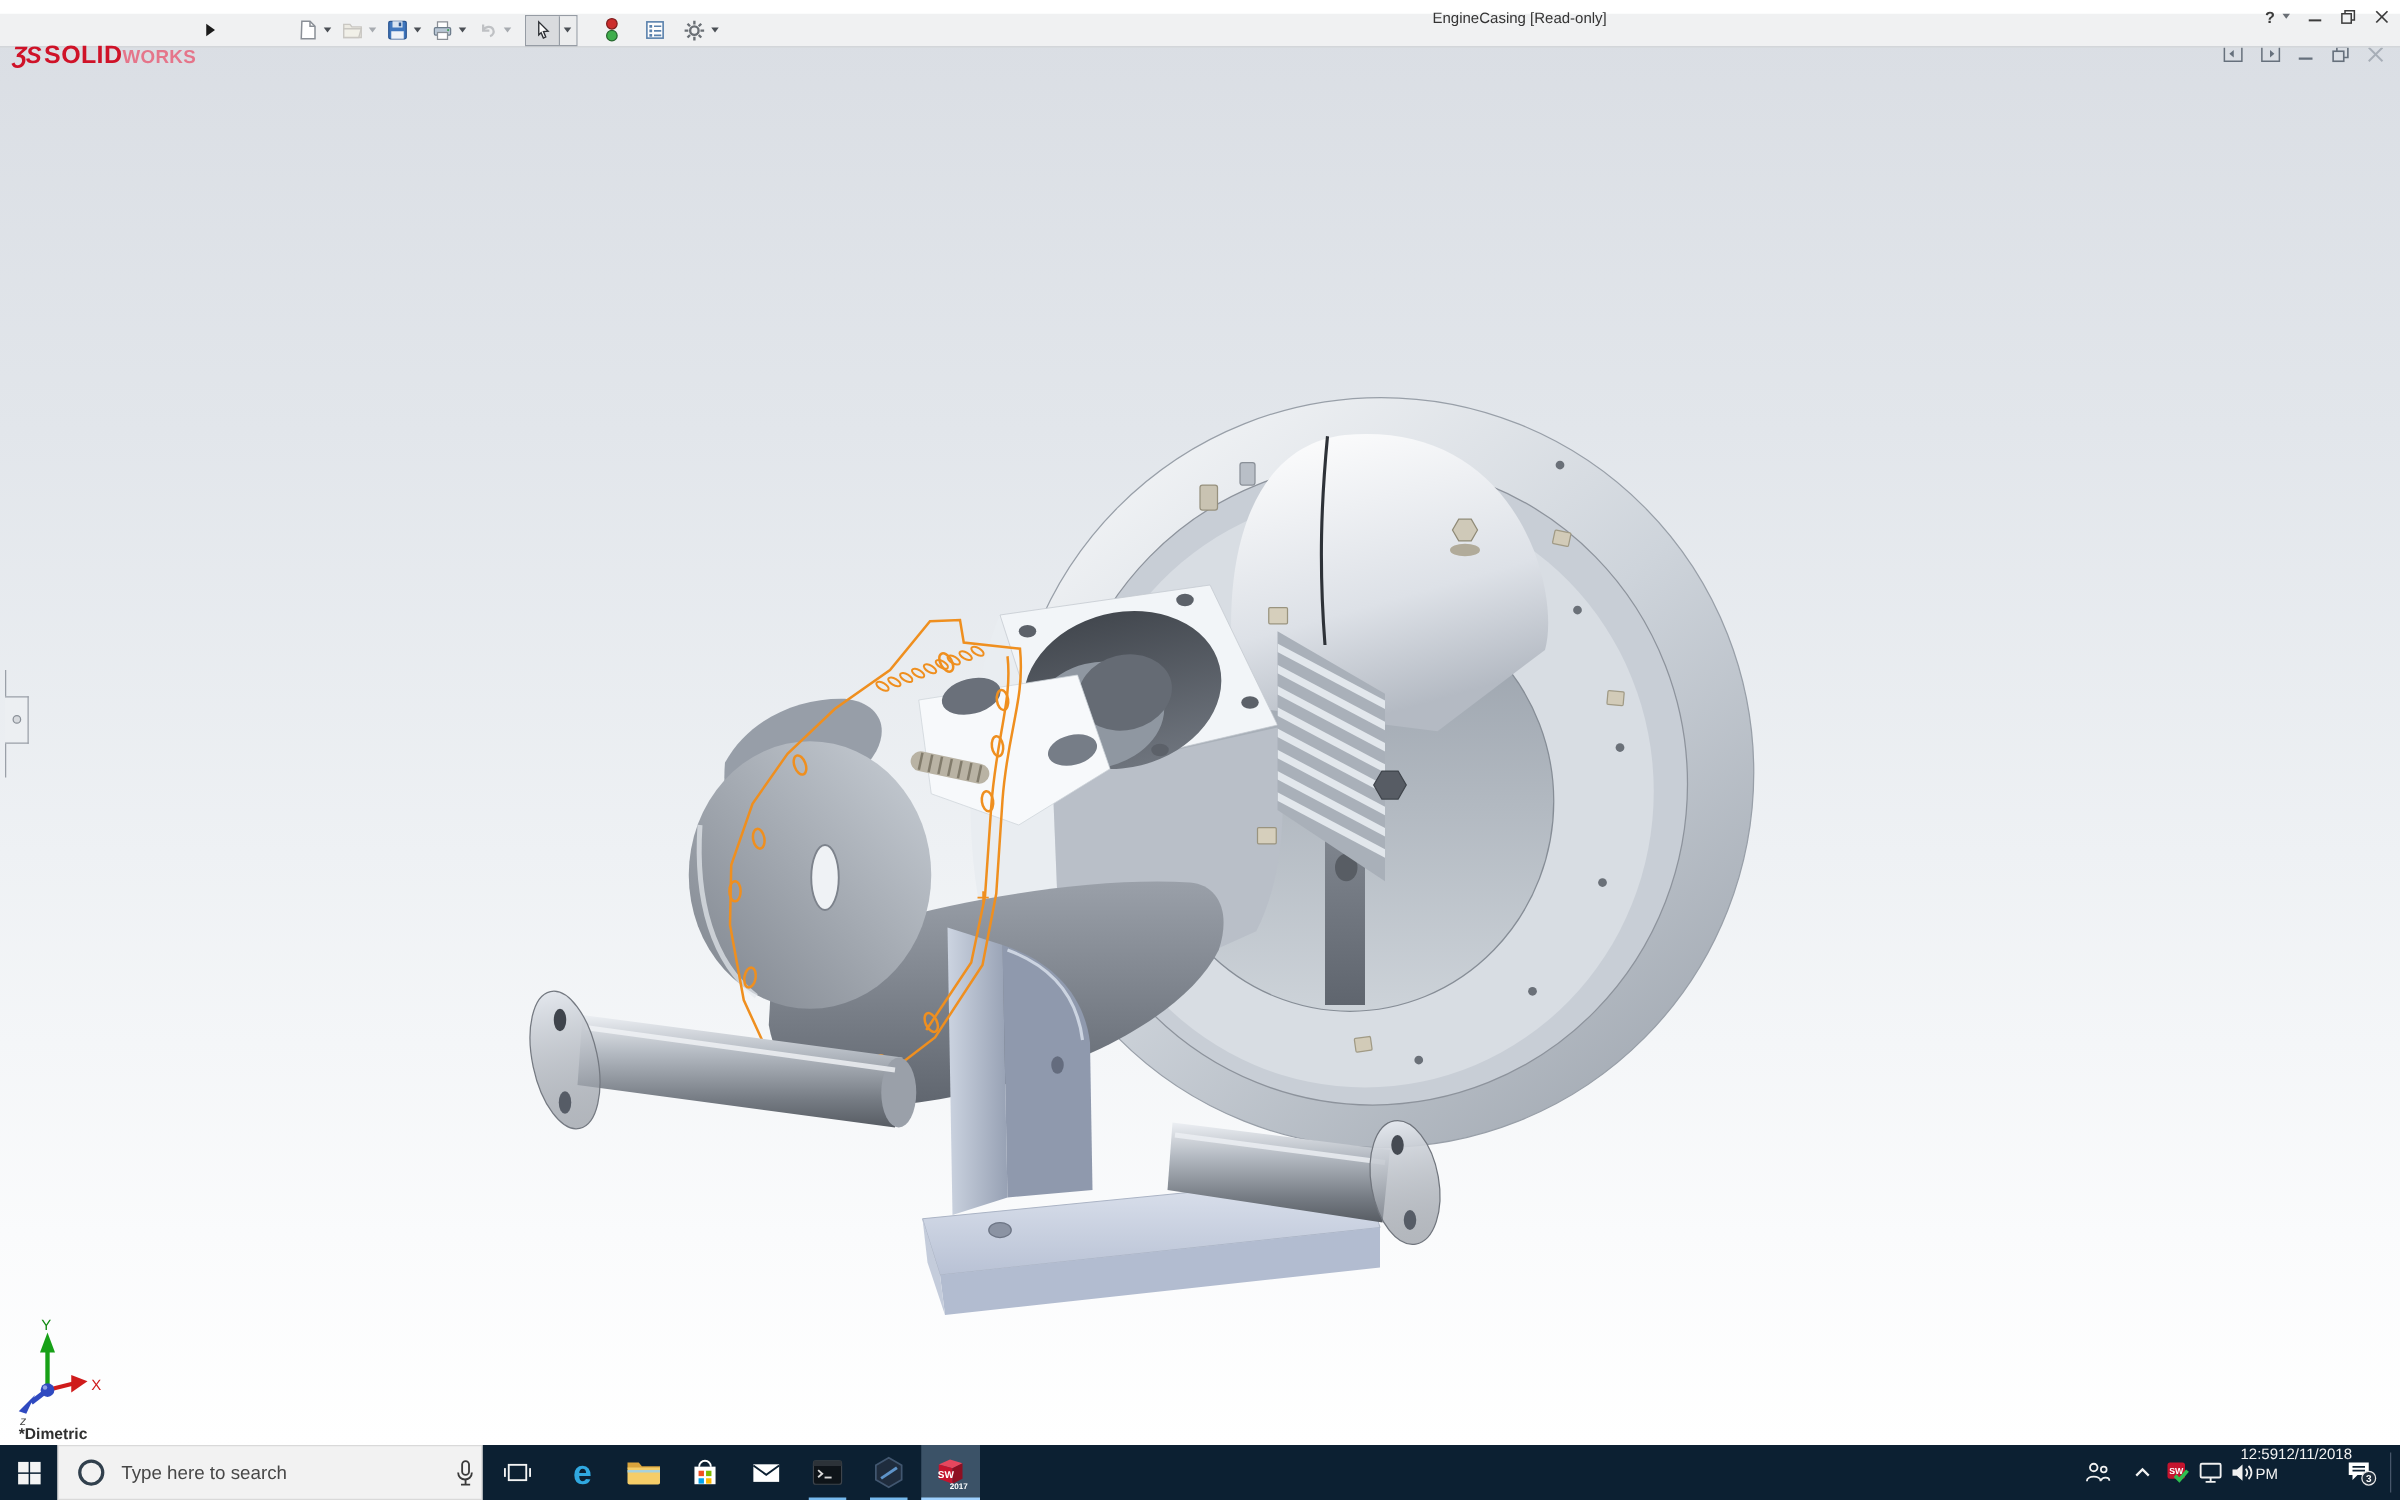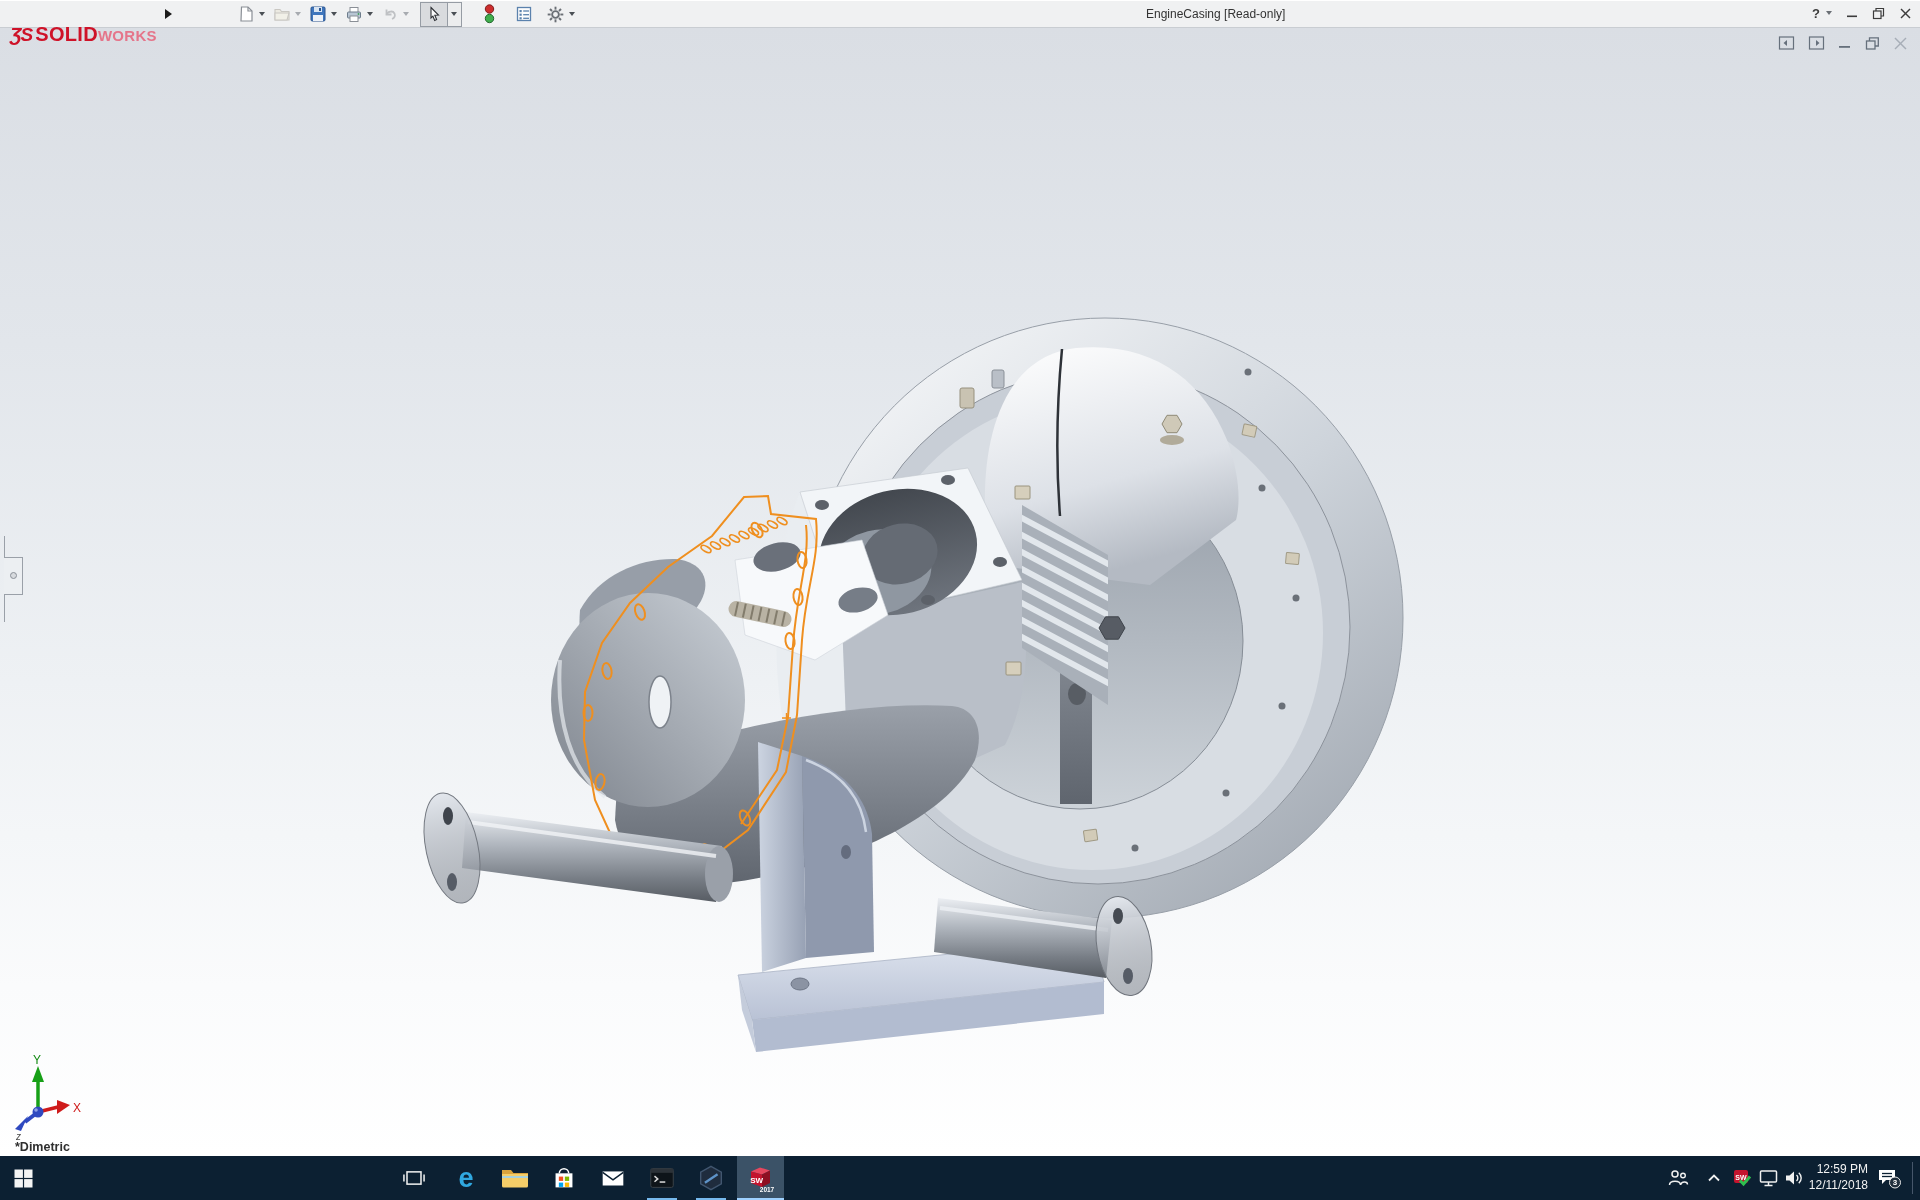--- a/index.html
+++ b/index.html
@@ -1,19 +1,19 @@
 <!DOCTYPE html>
 <html><head>
 <meta charset="utf-8">
 <style>
   * { margin:0; padding:0; box-sizing:border-box; }
   html,body { width:1920px; height:1200px; overflow:hidden; font-family:"Liberation Sans","DejaVu Sans",sans-serif; background:#fff; position:relative; }
 
   
-  .titlebar { position:absolute; top:1px; left:0; right:0; height:27px; background:#f0f1f2; border-bottom:1px solid #c9cdd2; display:flex; align-items:center; z-index:10; }
+  .titlebar { position:absolute; top:11px; left:0; right:0; height:27px; background:#f0f1f2; border-bottom:1px solid #c9cdd2; display:flex; align-items:center; z-index:10; }
   .brand { display:flex; align-items:baseline; margin-left:10px; white-space:nowrap; }
   .brand .mark { font-style:italic; font-weight:700; font-size:19px; color:#cf1228; margin-right:3px; letter-spacing:-1px; }
   .brand .solid { font-weight:700; font-size:20px; color:#cf1228; letter-spacing:.3px;margin-top:41px; }
   .brand .works { font-weight:700; font-size:15px; color:#e5758a; letter-spacing:.3px; }
   .flyout-arrow { width:0; height:0; border-top:5px solid transparent; border-bottom:5px solid transparent; border-left:7px solid #1b1b1b; margin-left:8px; }
   .tb-group { display:flex; align-items:center; margin-left:62px; }
   .tb-btn { width:24px; height:23px; display:flex; align-items:center; justify-content:center; }
   .caret { width:0; height:0; border-left:3.5px solid transparent; border-right:3.5px solid transparent; border-top:4.5px solid #4a4f55; margin:0 5px 0 1px; }
   .caret.dim { border-top-color:#a7abb0; }
   .dim-ico { opacity:.45; }
@@ -41,21 +41,21 @@
   
   .taskbar { position:absolute; left:0; right:0; bottom:0; height:44px; background:#0c2032; z-index:10; }
   .tb-slot { position:absolute; top:0; height:44px; display:flex; align-items:center; justify-content:center; }
   .start { left:0; width:46px; }
   .searchbox { position:absolute; left:46px; top:0; width:340px; height:44px; background:#f2f2f2; border:1px solid #d9d9d9; display:flex; align-items:center; }
   .searchbox input { border:none; outline:none; background:transparent; font-size:15px; color:#3f3f3f; font-family:"Liberation Sans","DejaVu Sans",sans-serif; width:230px; }
   .searchbox input::placeholder { color:#474747; opacity:1; }
   .cortana { margin:0 12px 0 14px; }
   .underline { position:absolute; bottom:0; height:2.5px; background:#76b9ed; z-index:11; }
   .sw-active { position:absolute; left:737px; top:0; width:47px; height:44px; background:rgba(156,186,214,.33); }
-  .tray-clock { position:absolute; left:1806px; top:0; width:62px; height:44px; display:flex; flex-direction:column; justify-content:center; text-align:right; color:#f2f2f2; font-size:12px; line-height:1.3; }
+  .tray-clock { position:absolute; left:1806px; top:0; width:62px; height:44px; display:flex; flex-direction:row; justify-content:center; text-align:right; color:#f2f2f2; font-size:12px; line-height:1.3; }
   .show-desktop { position:absolute; left:1912px; top:6px; width:1px; height:32px; background:#46566a; }
 </style>
 </head>
 <body>
 
 <div class="titlebar">
   <div class="brand">
     <span class="mark">ƷS</span>
     <span class="solid">SOLID</span>
     <span class="works">WORKS</span>
@@ -428,20 +428,32 @@
 
   <div class="tb-slot start">
     <svg width="19" height="19" viewBox="0 0 19 19">
       <rect x="0.5" y="0.5" width="8.4" height="8.4" fill="#f4f4f4"></rect>
       <rect x="10.1" y="0.5" width="8.4" height="8.4" fill="#f4f4f4"></rect>
       <rect x="0.5" y="10.1" width="8.4" height="8.4" fill="#f4f4f4"></rect>
       <rect x="10.1" y="10.1" width="8.4" height="8.4" fill="#f4f4f4"></rect>
     </svg>
   </div>
 
+  <div class="searchbox">
+    <svg class="cortana" width="24" height="24" viewBox="0 0 24 24">
+      <circle cx="12" cy="12" r="9.2" fill="none" stroke="#31404d" stroke-width="2.6"></circle>
+    </svg>
+    <input type="text" placeholder="Type here to search" style="">
+    <svg width="22" height="26" viewBox="0 0 24 28" style="position:absolute;left:314px;top:9px">
+      <rect x="9.5" y="3" width="6" height="12" rx="3" fill="none" stroke="#3a3a3a" stroke-width="1.6"></rect>
+      <path d="M6 13 c0 8 12 8 12 0" fill="none" stroke="#3a3a3a" stroke-width="1.6"></path>
+      <line x1="12.5" y1="19.5" x2="12.5" y2="23" stroke="#3a3a3a" stroke-width="1.6"></line>
+      <line x1="8.5" y1="23.5" x2="16.5" y2="23.5" stroke="#3a3a3a" stroke-width="1.6"></line>
+    </svg>
+  </div>
 
   <div class="tb-slot" style="left:390px;width:48px">
     <svg width="28" height="28" viewBox="0 0 32 32">
       <rect x="8" y="9" width="16" height="14" fill="none" stroke="#f4f4f4" stroke-width="1.7"></rect>
       <path d="M4.5 12 v8" stroke="#f4f4f4" stroke-width="1.7"></path>
       <path d="M27.5 12 v8" stroke="#f4f4f4" stroke-width="1.7"></path>
     </svg>
   </div>
 
   <div class="tb-slot" style="left:442px;width:48px">

